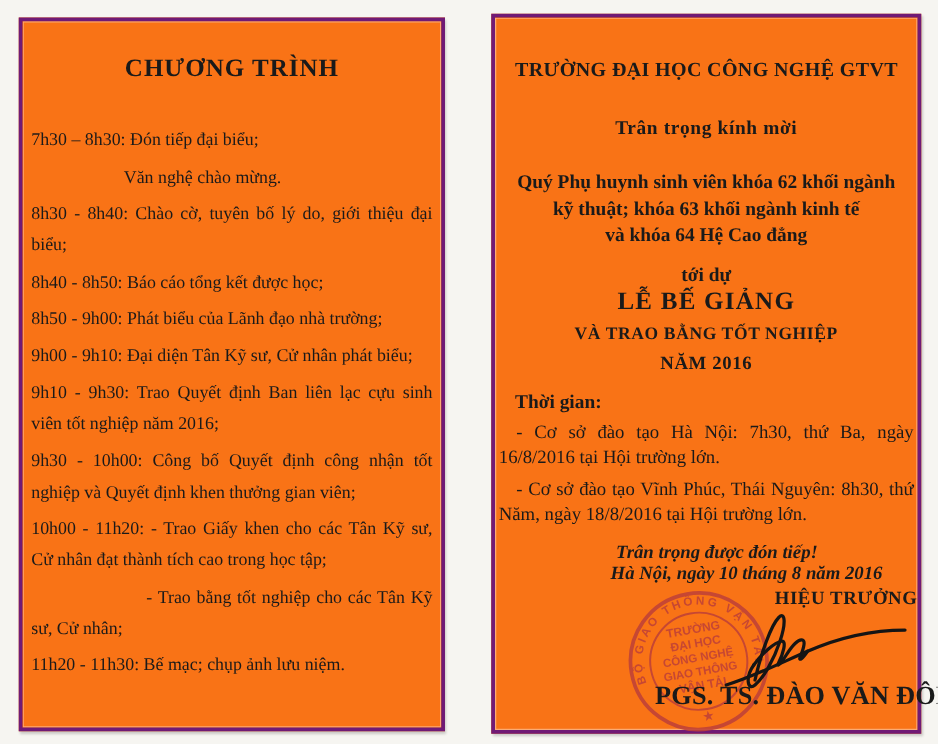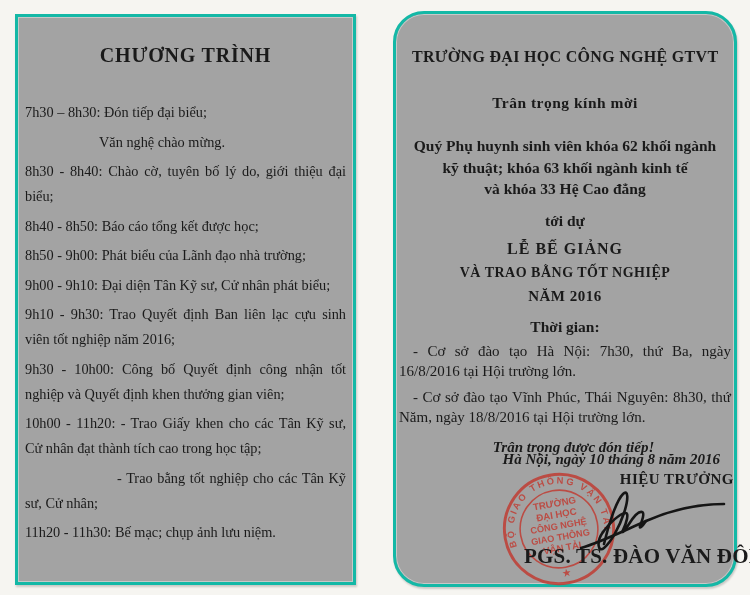--- a/index.html
+++ b/index.html
@@ -3,26 +3,26 @@
 <meta charset="utf-8">
 <style>
   html,body{margin:0;padding:0;}
   body{
     width:750px;height:595px;position:relative;overflow:hidden;
     background:#f6f5f1;
     font-family:"Liberation Serif","DejaVu Serif",serif;
     color:#1a1a1a;
   }
   .panel{
-    position:absolute;background:#a3a3a3;
-    border:3px solid #14b8a6;
+    position:absolute;background:#f97316;
+    border:3px solid #701a75;
     box-shadow:inset 0 0 0 1px rgba(255,255,255,.4), 1px 2px 2px rgba(0,0,0,.18);
   }
   #left-panel{left:15px;top:14px;width:335px;height:565px;}
-  #right-panel{left:393px;top:11px;width:338px;height:570px;border-radius:31px;}
+  #right-panel{left:393px;top:11px;width:338px;height:570px;}
 
   
   .lp-title{
     margin-top:27px;text-align:center;font-weight:bold;
     font-size:20px;letter-spacing:.8px;
   }
   .schedule{
     margin:33px 7px 0 7px;font-size:14.3px;line-height:25px;
     text-align:justify;
   }
@@ -31,29 +31,29 @@
   .indent-mid{text-indent:74px;}
   .indent-big{text-indent:92px;}
 
   
   .rp-inner{padding:0 16px;text-align:center;}
   .org-title{margin-top:34px;font-weight:bold;font-size:16px;letter-spacing:.3px;white-space:nowrap;}
   .salutation{margin-top:28px;font-weight:bold;font-size:15.5px;letter-spacing:.5px;}
   .audience{margin-top:23px;font-weight:bold;font-size:15.5px;line-height:21.5px;}
   .audience div{white-space:nowrap;text-align:center;}
   .attend{margin-top:12px;font-weight:bold;font-size:15.5px;}
-  .event-1{margin-top:10px;font-weight:bold;font-size:16px;letter-spacing:1px;white-space:nowrap;}
+  .event-1{font-weight:bold;font-size:20px;letter-spacing:1px;white-space:nowrap;}
   .event-2{margin-top:7px;font-weight:bold;font-size:14px;letter-spacing:.5px;white-space:nowrap;}
   .event-3{margin-top:7px;font-weight:bold;font-size:15px;letter-spacing:.5px;}
-  .time-label{margin-top:13px;text-align:center;font-weight:bold;font-size:15.5px;}
+  .time-label{margin-top:13px;text-align:left;font-weight:bold;font-size:15.5px;}
   .venue{margin:5px -13px 0 -13px;text-align:justify;text-indent:14px;font-size:15px;line-height:20.5px;}
   .closing{margin:11px 0 0 17px;text-align:center;font-weight:bold;font-style:italic;font-size:15px;}
 
   .dateline{
-    position:absolute;top:437px;right:14px;
+    position:absolute;top:437px;right:28px;
     font-weight:bold;font-style:italic;font-size:15px;white-space:nowrap;z-index:4;
   }
   .signer-title{
     position:absolute;top:457px;left:168px;width:170px;text-align:right;
     font-weight:bold;font-size:15px;letter-spacing:.5px;z-index:4;
   }
   .signer-name{
     position:absolute;top:530px;left:128px;width:190px;text-align:right;
     font-weight:bold;font-size:21px;letter-spacing:.2px;white-space:nowrap;z-index:4;
   }
@@ -81,21 +81,21 @@
   </div>
 </div>
 
 <div class="panel" id="right-panel">
   <div class="rp-inner">
     <div class="org-title">TRƯỜNG ĐẠI HỌC CÔNG NGHỆ GTVT</div>
     <div class="salutation">Trân trọng kính mời</div>
     <div class="audience">
       <div>Quý Phụ huynh sinh viên khóa 62 khối ngành</div>
       <div>kỹ thuật; khóa 63 khối ngành kinh tế</div>
-      <div>và khóa 33 Hệ Cao đẳng</div>
+      <div>và khóa 64 Hệ Cao đẳng</div>
     </div>
     <div class="attend">tới dự</div>
     <div class="event-1">LỄ BẾ GIẢNG</div>
     <div class="event-2">VÀ TRAO BẰNG TỐT NGHIỆP</div>
     <div class="event-3">NĂM 2016</div>
     <div class="time-label">Thời gian:</div>
     <p class="venue">- Cơ sở đào tạo Hà Nội: 7h30, thứ Ba, ngày 16/8/2016 tại Hội trường lớn.</p>
     <p class="venue">- Cơ sở đào tạo Vĩnh Phúc, Thái Nguyên: 8h30, thứ Năm, ngày 18/8/2016 tại Hội trường lớn.</p>
     <div class="closing">Trân trọng được đón tiếp!</div>
   </div>

